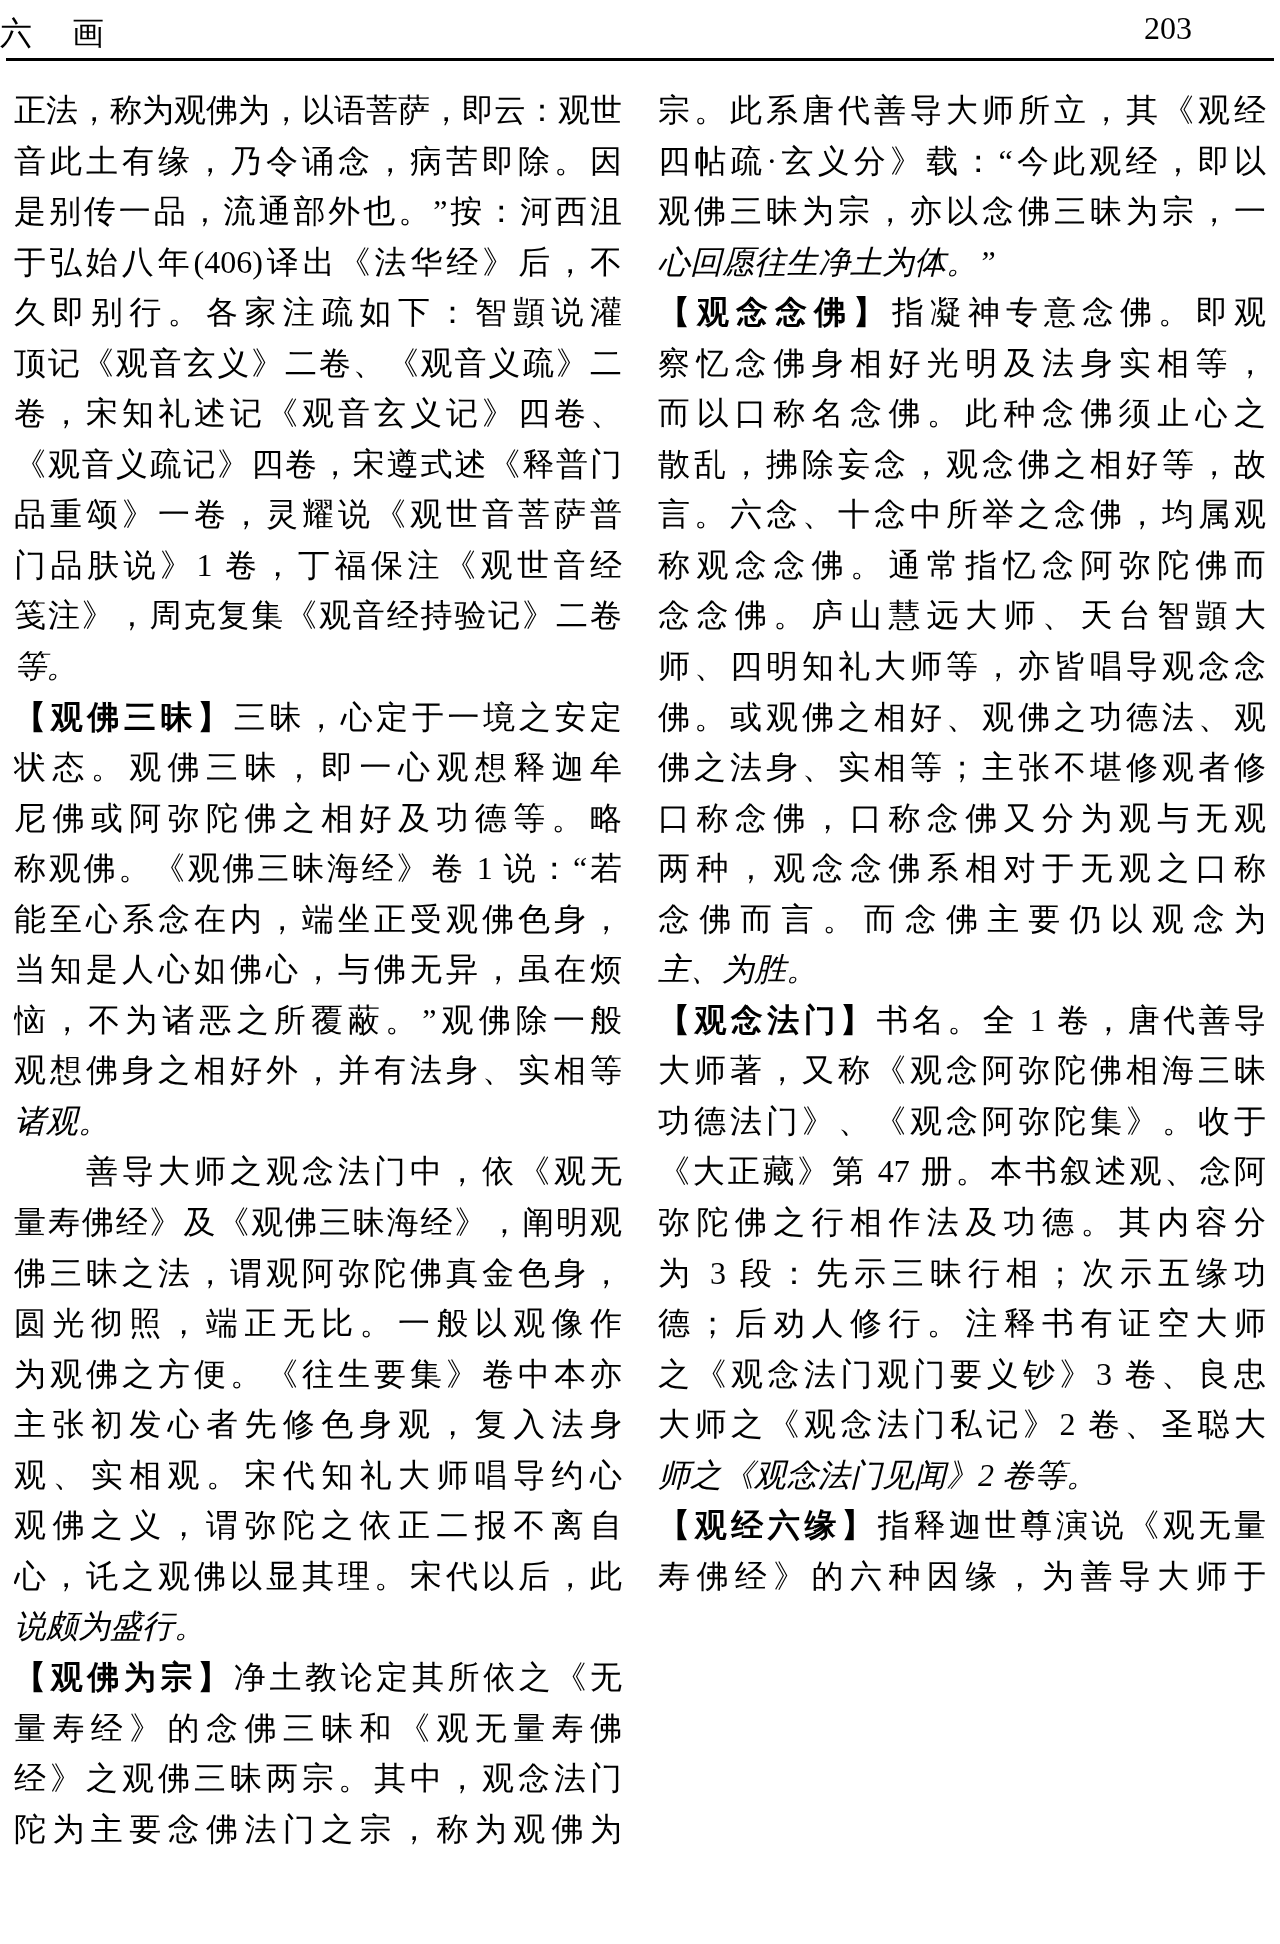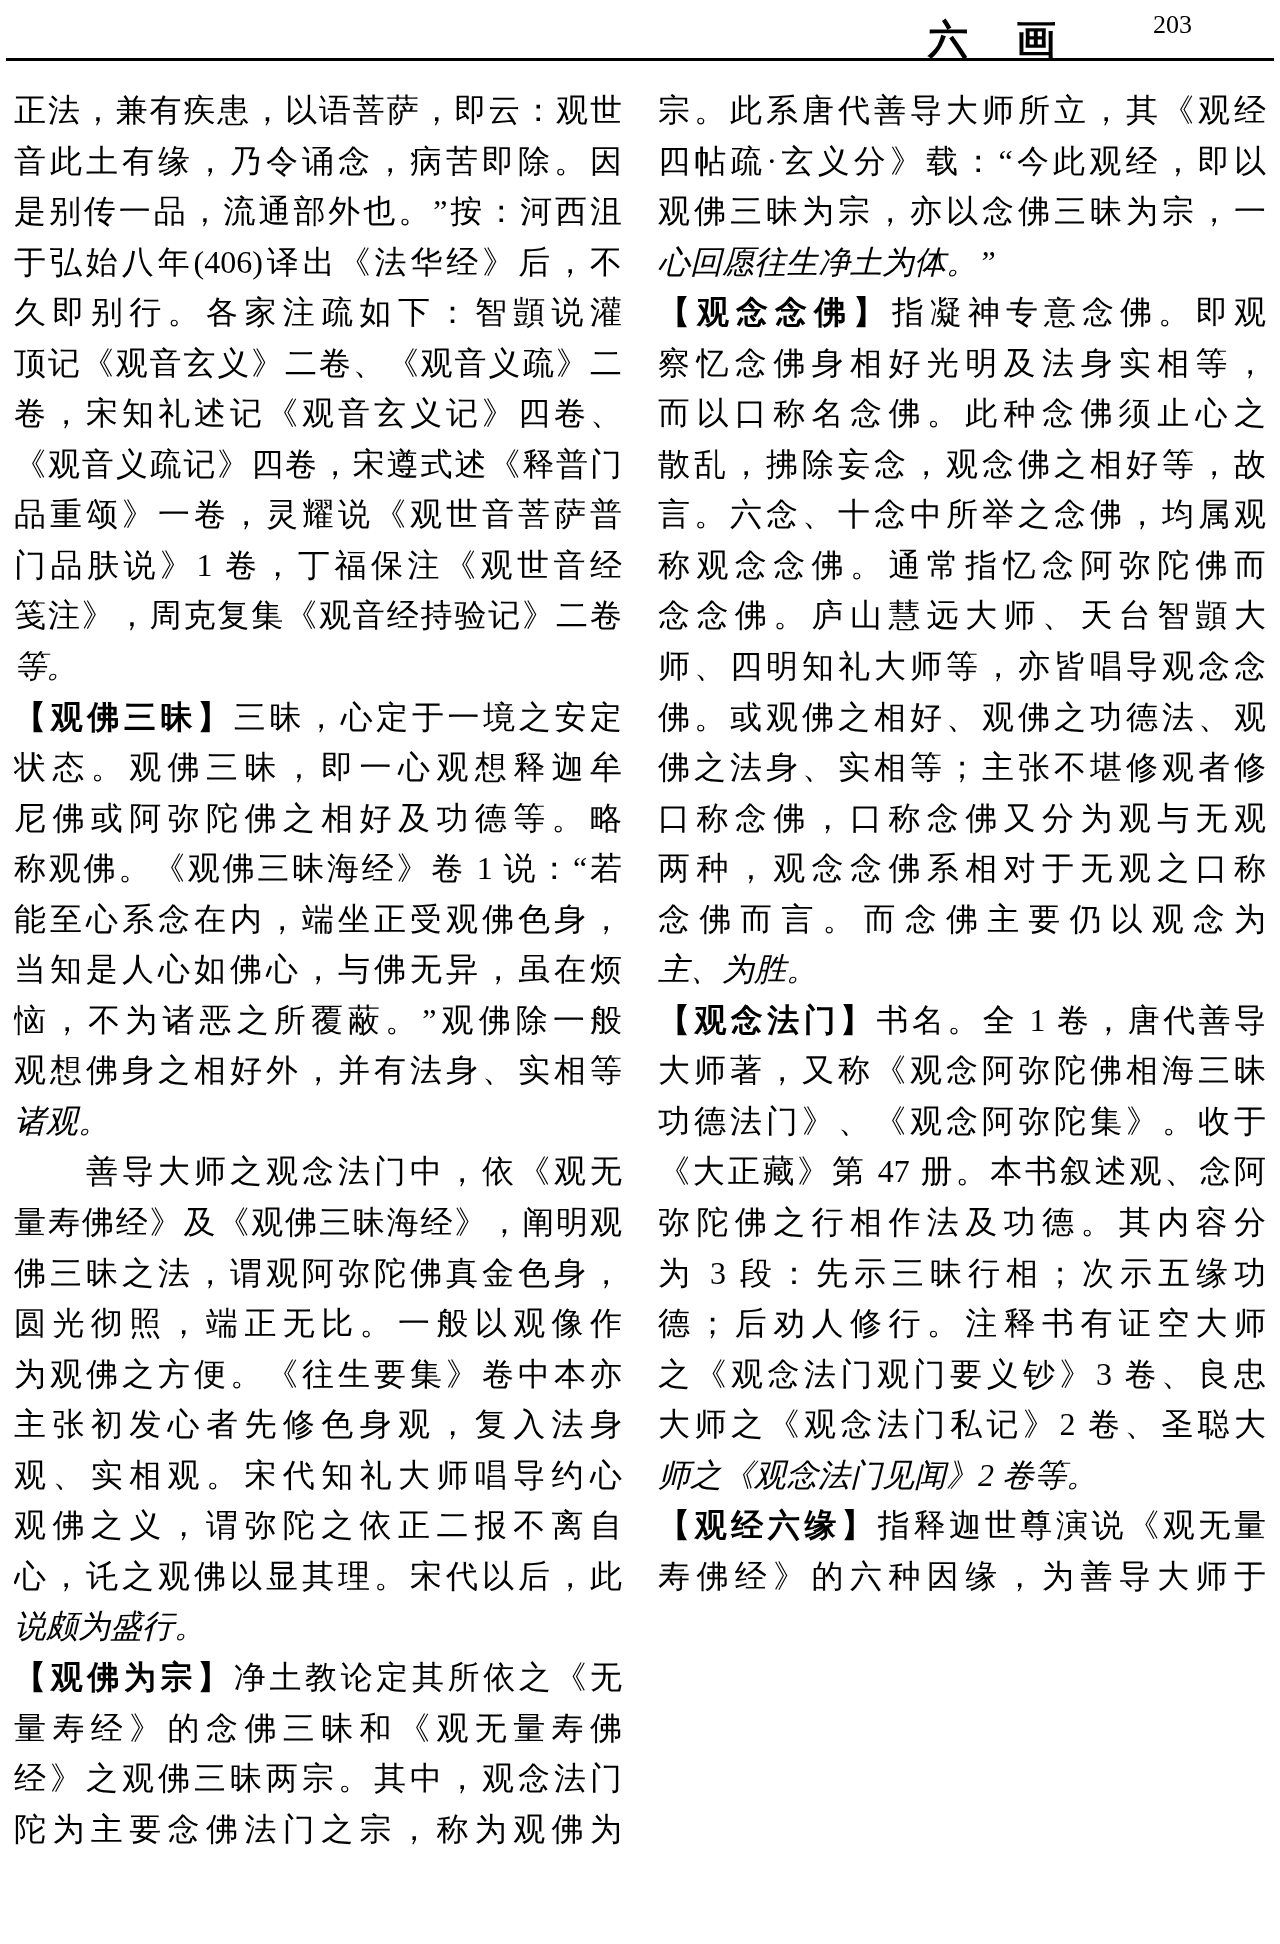--- a/index.html
+++ b/index.html
@@ -19,30 +19,30 @@
   }
   .page-header {
     position: relative;
     height: 58px;
   }
   .section-title {
     position: absolute;
     left: 0;
     width: 1060px;
     top: 12px;
-    text-align: right;
-    font-size: 40px;
+    text-align: left;
+    font-size: 32px;
     letter-spacing: 4px;
-    font-weight: 700;
+    font-weight: 400;
   }
   .page-number {
     position: absolute;
     right: 88px;
     top: 10px;
-    font-size: 26px;
+    font-size: 32px;
   }
   .header-rule {
     height: 3px;
     background: #000;
     margin: 0 6px;
   }
   .columns {
     display: grid;
     grid-template-columns: 1fr 1fr;
     column-gap: 36px;
@@ -73,21 +73,21 @@
 
 <div class="page">
   <header class="page-header">
     <span class="section-title">六　画</span>
     <span class="page-number">203</span>
   </header>
   <div class="header-rule"></div>
   <main class="columns">
       <div class="column">
         <div class="paragraph">
-          <div class="line">正法，兼有疾患，以语菩萨，即云：观世</div>
+          <div class="line">正法，称为观佛为，以语菩萨，即云：观世</div>
           <div class="line">音此土有缘，乃令诵念，病苦即除。因</div>
           <div class="line">是别传一品，流通部外也。”按：河西沮</div>
           <div class="line">于弘始八年(406)译出《法华经》后，不</div>
           <div class="line">久即别行。各家注疏如下：智顗说灌</div>
           <div class="line">顶记《观音玄义》二卷、《观音义疏》二</div>
           <div class="line">卷，宋知礼述记《观音玄义记》四卷、</div>
           <div class="line">《观音义疏记》四卷，宋遵式述《释普门</div>
           <div class="line">品重颂》一卷，灵耀说《观世音菩萨普</div>
           <div class="line">门品肤说》1 卷，丁福保注《观世音经</div>
           <div class="line">笺注》，周克复集《观音经持验记》二卷</div>

